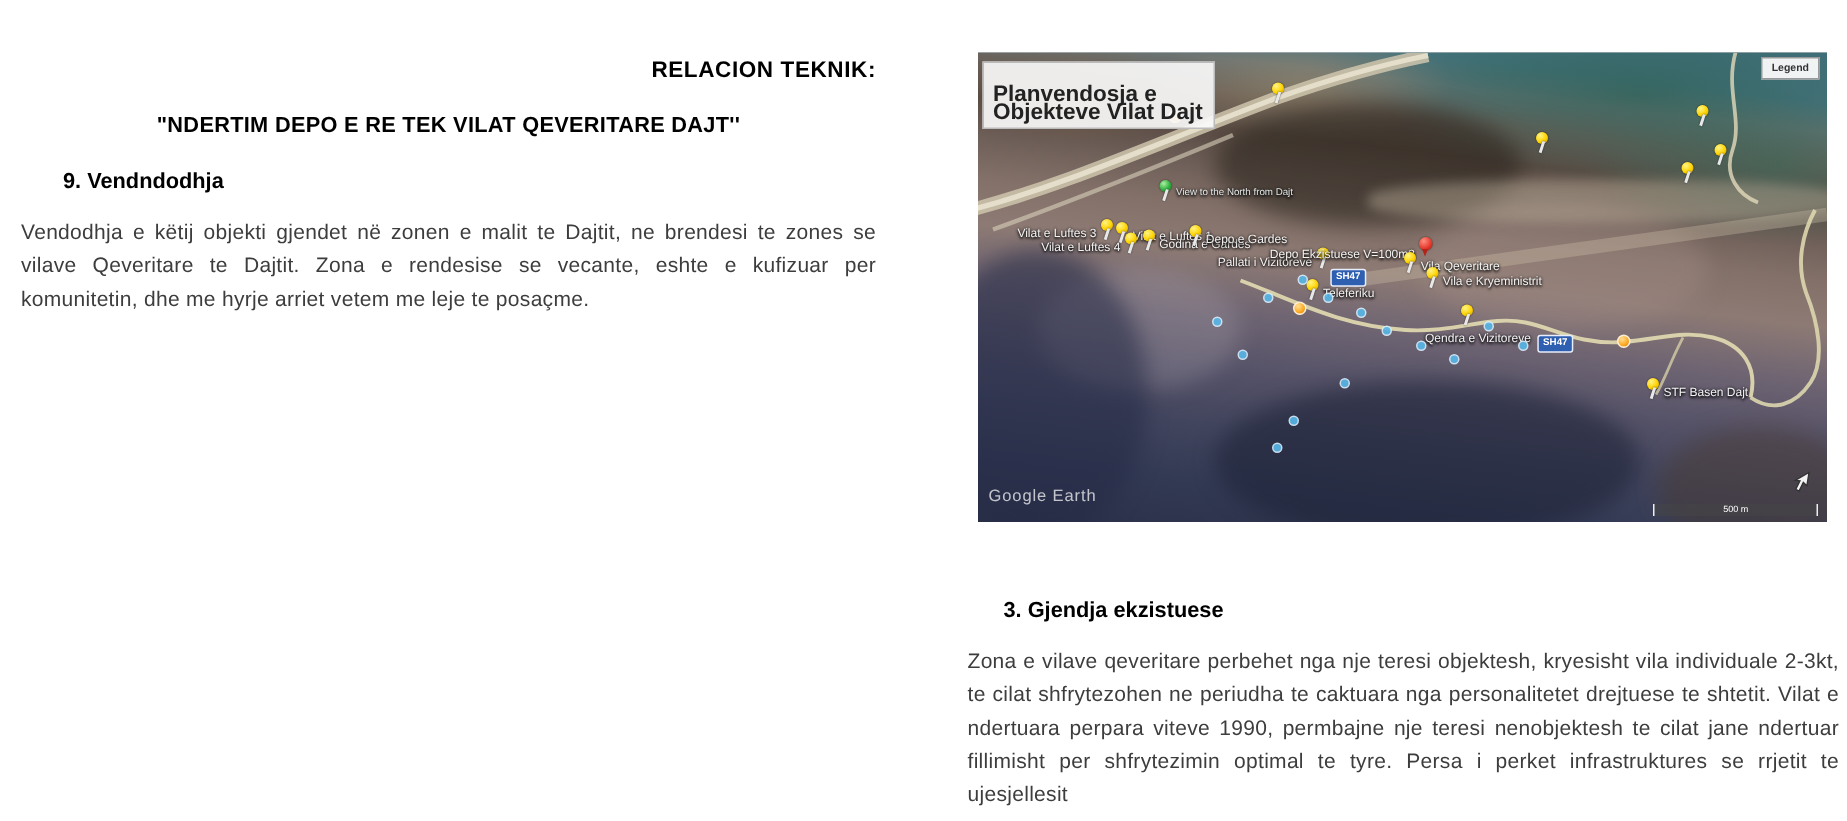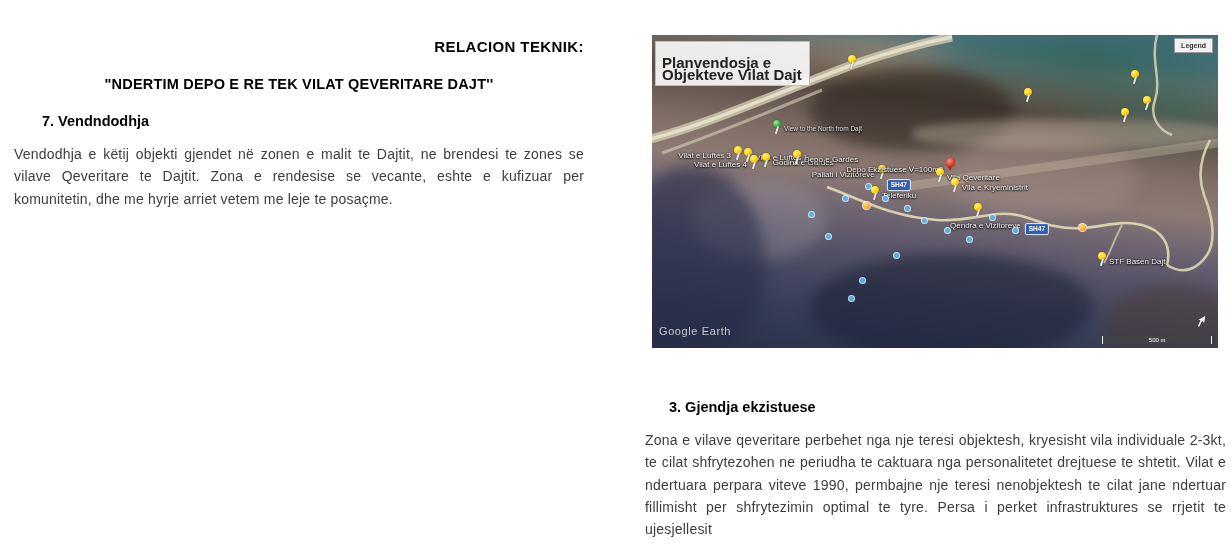--- a/index.html
+++ b/index.html
@@ -104,21 +104,21 @@
   }
 </style>
 </head>
 <body>
 
 <div class="page">
 
   <div class="left-col">
     <div class="doc-title">RELACION TEKNIK:</div>
     <div class="doc-subtitle">"NDERTIM DEPO E RE TEK VILAT QEVERITARE DAJT''</div>
-    <div class="sec-heading">7. Vendndodhja</div>
+    <div class="sec-heading">9. Vendndodhja</div>
     <div class="para">Vendodhja e këtij objekti gjendet në zonen e malit te Dajtit, ne brendesi te zones se vilave Qeveritare te Dajtit. Zona e rendesise se vecante, eshte e kufizuar per komunitetin, dhe me hyrje arriet vetem me leje te posaçme.</div>
   </div>
 
   <div class="map-frame">
     <div class="map-bg"></div>
     <div class="patch p-forest"></div>
     <div class="patch p-facelight"></div>
     <div class="patch p-screeL"></div>
     <div class="patch p-darkL"></div>
     <div class="patch p-botdark"></div>

